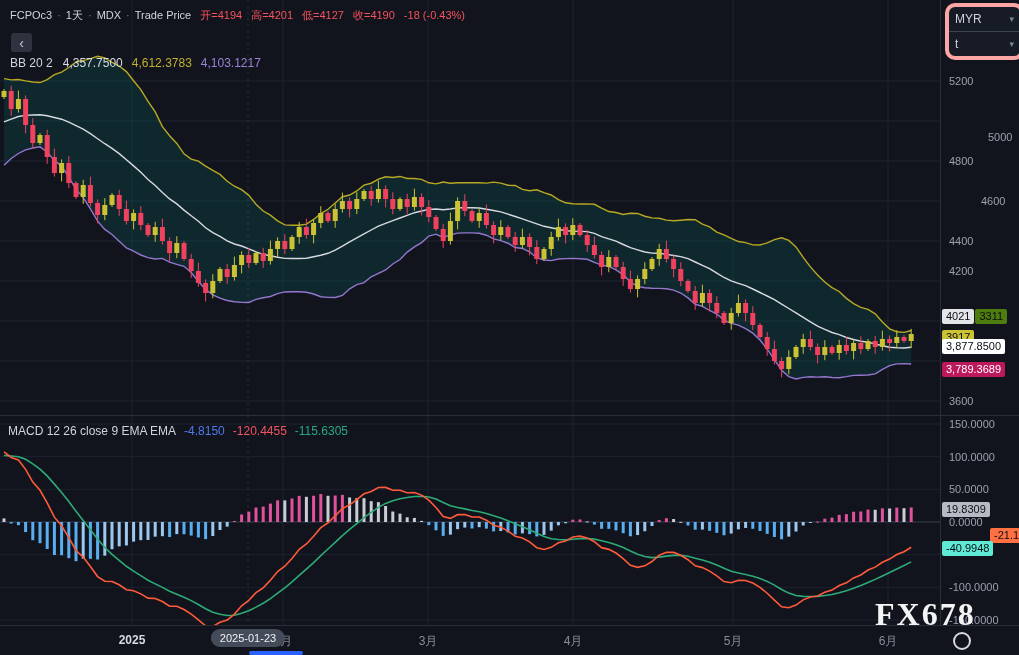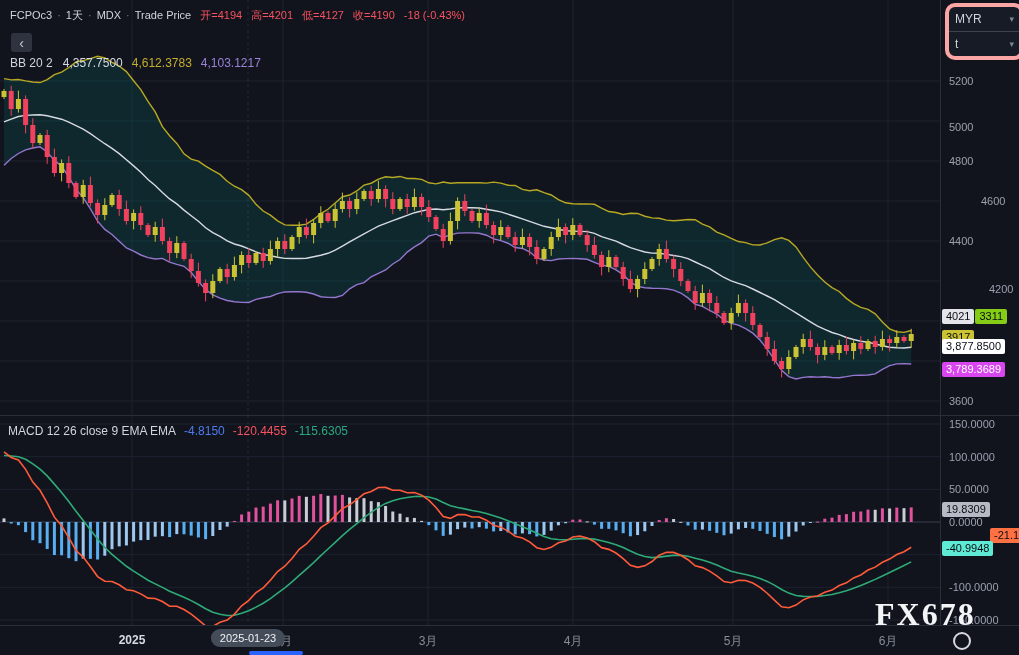--- a/index.html
+++ b/index.html
@@ -495,44 +495,44 @@
 <div id="bb-legend" class="abs">
   <span class="t">BB 20 2</span><span class="basis">4,357.7500</span><span class="upper">4,612.3783</span><span class="lower">4,103.1217</span>
 </div>
 
 <div id="macd-legend" class="abs">
   <span class="t">MACD 12 26 close 9 EMA EMA</span><span class="hist">-4.8150</span><span class="macd">-120.4455</span><span class="sig">-115.6305</span>
 </div>
 
 <div id="price-axis" class="abs">
     <div class="tick" style="top: 74px;">5200</div>
-    <div class="tick" style="top: 120px;">5000</div>
+    <div class="tick" style="top: 130px; margin-left: 39px;">5000</div>
     <div class="tick" style="top: 154px;">4800</div>
     <div class="tick" style="top: 194px; margin-left: 32px;">4600</div>
     <div class="tick" style="top: 234px;">4400</div>
-    <div class="tick" style="top: 282px; margin-left: 40px;">4200</div>
+    <div class="tick" style="top: 264px;">4200</div>
     <div class="tick" style="top: 394px;">3600</div>
     <div class="tick" style="top: 417px;">150.0000</div>
     <div class="tick" style="top: 449.667px;">100.0000</div>
     <div class="tick" style="top: 482.333px;">50.0000</div>
     <div class="tick" style="top: 515px;">0.0000</div>
     <div class="tick" style="top: 580.333px;">-100.0000</div>
     <div class="tick" style="top: 613px;">-150.0000</div>
     <div class="badge-row" style="top: 309.3px;">
       <span class="badge" style="background: rgb(227, 229, 234); color: rgb(11, 14, 20);">4021</span>
-      <span class="badge" style="background: #84cc16; color: rgb(11, 14, 20);">3311</span>
+      <span class="badge" style="background: #4d7c0f; color: rgb(11, 14, 20);">3311</span>
     </div>
     <div class="badge-row" style="top: 330.1px;">
       <span class="badge" style="background: rgb(203, 195, 52); color: rgb(11, 14, 20);">3917</span>
     </div>
     <div class="badge-row" style="top: 339px;">
       <span class="badge" style="background: rgb(255, 255, 255); color: rgb(11, 14, 20);">3,877.8500</span>
     </div>
     <div class="badge-row" style="top: 361.626px;">
-      <span class="badge" style="background: #d946ef; color: rgb(255, 255, 255);">3,789.3689</span>
+      <span class="badge" style="background: #be185d; color: rgb(255, 255, 255);">3,789.3689</span>
     </div>
     <div class="badge-row" style="top: 501.544px;">
       <span class="badge" style="background: rgb(183, 186, 196); color: rgb(11, 14, 20);">19.8309</span>
     </div>
     <div class="badge-row" style="top: 528.327px; padding-left: 48px;">
       <span class="badge" style="background: rgb(255, 112, 67); color: rgb(11, 14, 20);">-21.1639</span>
     </div>
     <div class="badge-row" style="top: 541.283px;">
       <span class="badge" style="background: #5eead4; color: rgb(11, 14, 20);">-40.9948</span>
     </div>

